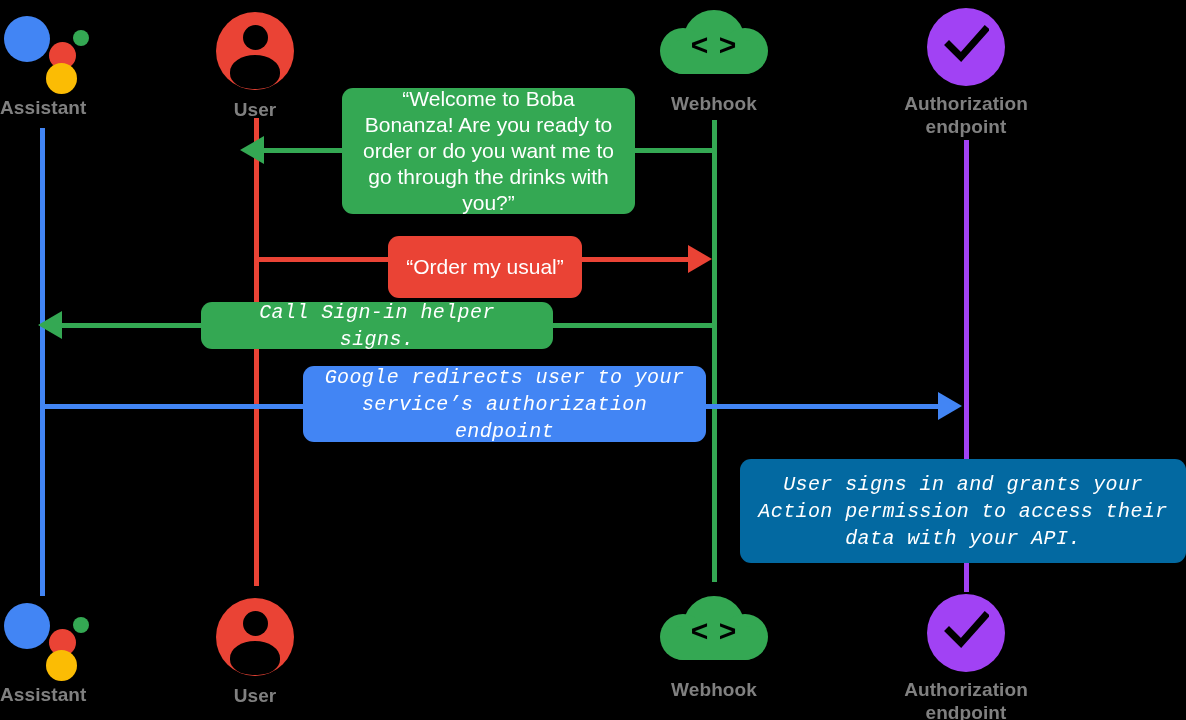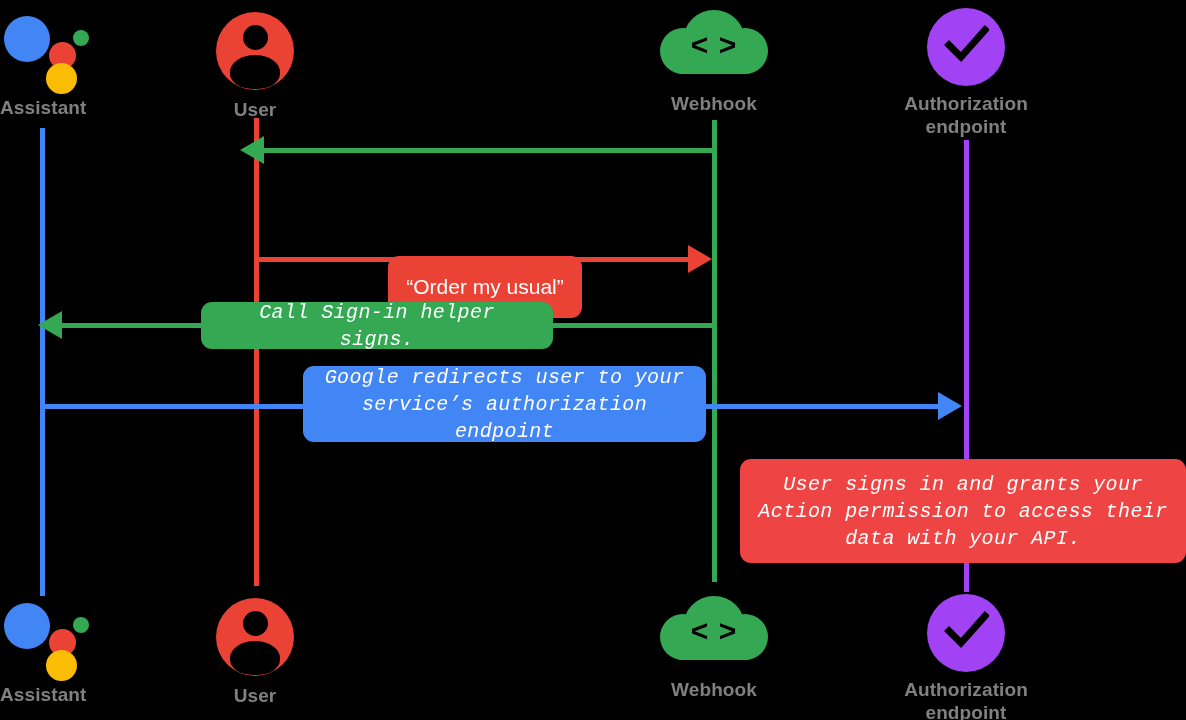--- a/index.html
+++ b/index.html
@@ -186,40 +186,43 @@
       <svg class="check-mark" viewBox="0 0 45 45">
         <path d="M5 23 L17 35 L41 8" fill="none" stroke="#000000" stroke-width="7" stroke-linecap="square" stroke-linejoin="miter"></path>
       </svg>
     </div>
     <div class="actor-label" style="margin-top:6px;">Authorization
 endpoint</div>
   </div>
 
   <div class="hline" style="left:262px; top:148px; width:452px; background:#34a853;"></div>
   <div class="arrow-head" style="left:240px; top:136px; border-right:24px solid #34a853;"></div>
+  <div class="bubble bubble-sans" style="left:342px; top:88px; width:293px; height:126px; background:#34a853; padding:6px 16px;">
+    <span>“Welcome to Boba Bonanza! Are you ready to order or do you want me to go through the drinks with you?”</span>
+  </div>
 
   <div class="hline" style="left:256px; top:257px; width:436px; background:#ea4335;"></div>
   <div class="arrow-head" style="left:688px; top:245px; border-left:24px solid #ea4335;"></div>
-  <div class="bubble bubble-sans" style="left:388px; top:236px; width:194px; height:62px; background:#ea4335; padding:0 14px;margin-top:20px;">
+  <div class="bubble bubble-sans" style="left:388px; top:236px; width:194px; height:62px; background:#ea4335; padding:0 14px;">
     <span>“Order my usual”</span>
   </div>
 
   <div class="hline" style="left:58px; top:323px; width:656px; background:#34a853;"></div>
   <div class="arrow-head" style="left:38px; top:311px; border-right:24px solid #34a853;"></div>
   <div class="bubble bubble-mono" style="left:201px; top:302px; width:352px; height:47px; background:#34a853; padding:0 16px;">
     <span>Call Sign-in helper signs.</span>
   </div>
 
   <div class="hline" style="left:40px; top:404px; width:902px; background:#4285f4;"></div>
   <div class="arrow-head" style="left:938px; top:392px; border-left:24px solid #4285f4;"></div>
   <div class="bubble bubble-mono" style="left:303px; top:366px; width:403px; height:76px; background:#4285f4; padding:0 10px;">
     <span>Google redirects user to your service’s authorization endpoint</span>
   </div>
 
-  <div class="bubble bubble-mono" style="left:740px; top:459px; width:446px; height:104px; background:#ef4444; padding:0 18px;">
+  <div class="bubble bubble-mono" style="left:740px; top:459px; width:446px; height:104px; background:#0369a1; padding:0 18px;">
     <span>User signs in and grants your Action permission to access their data with your API.</span>
   </div>
 
   <div class="actor" style="left:-56px; top:595px;">
     <div class="actor-icon" style="margin-left:58px;">
       <div class="ga-dot ga-blue"></div>
       <div class="ga-dot ga-red"></div>
       <div class="ga-dot ga-green"></div>
       <div class="ga-dot ga-yellow"></div>
     </div>

